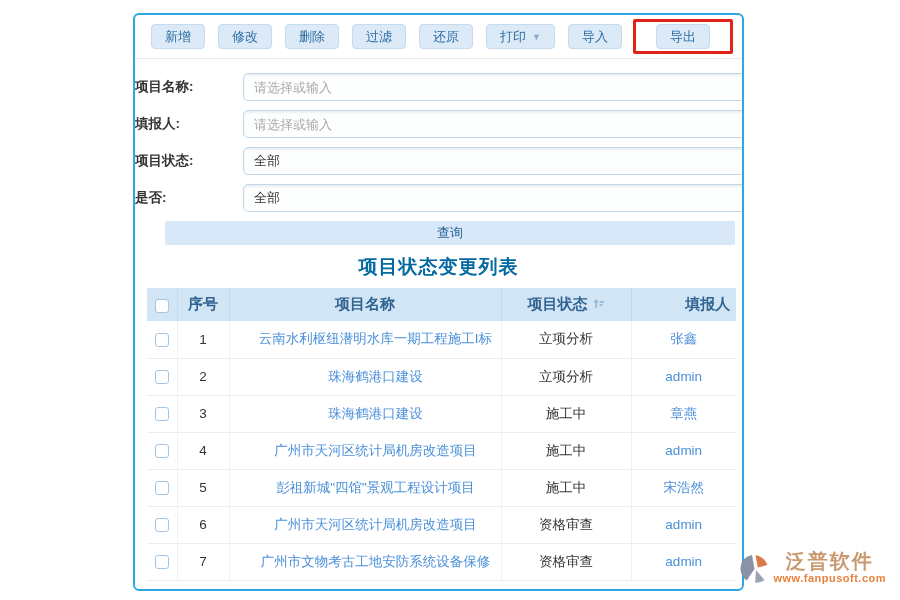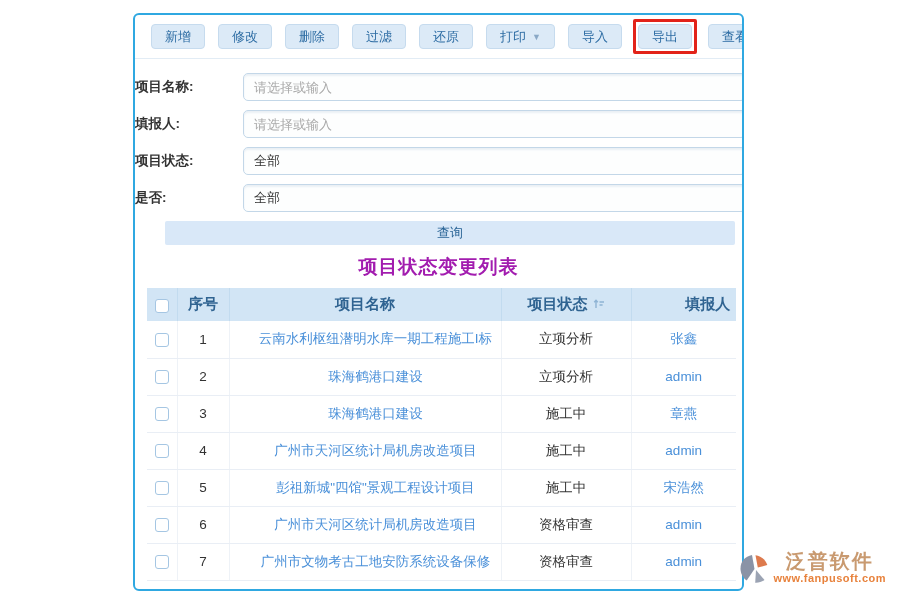--- a/index.html
+++ b/index.html
@@ -16,21 +16,21 @@
     height:44px; display:flex; align-items:center; padding:0 16px; gap:13px;
     border-bottom:1px solid #e2ecf5;
   }
   .tbtn {
     background:#dcEAf7; background:#dceaf7;
     border:1px solid #c6dbee; border-radius:4px;
     color:#2e6da4; font-size:13px; padding:5px 13px; cursor:pointer;
     font-family:inherit; white-space:nowrap; line-height:1;text-align:right;
   }
   .caret { display:inline-block; margin-left:6px; font-size:9px; color:#8aa8c6; vertical-align:middle; }
-  .export-wrap { border:3px solid #e2231a; border-radius:2px; padding:2px 2px; margin:-5px -2px; display:inline-flex; }
+  .export-wrap { border:3px solid #e2231a; border-radius:2px; padding:2px 20px; margin:-5px -2px; display:inline-flex; }
 
   
   .filters { padding-top:5px; }
   .filter-row { display:flex; align-items:center; height:28px; margin:9px 0; }
   .filter-label {
     width:108px; text-align:left; padding-right:7px; font-size:13.5px;
     color:#333; font-weight:600; flex:none;
   }
   .filter-input {
     flex:1; height:28px; border:1px solid #c3d7e8; border-radius:5px;
@@ -43,21 +43,21 @@
   
   .query-btn {
     display:flex; align-items:center; justify-content:center;
     margin:8px 7px 0 30px; height:24px;
     background:#d9e8f8; color:#2a6496; font-size:13px; border:none;
     border-radius:2px; cursor:pointer; width:calc(100% - 37px); font-family:inherit;
   }
 
   
   .list-title {
-    text-align:center; font-size:19px; font-weight:bold; color:#a21caf;
+    text-align:center; font-size:19px; font-weight:bold; color:#0369a1;
     margin:9px 0 8px; letter-spacing:1px;
   }
 
   
   table.grid {
     margin-left:12px; width:calc(100% - 18px);
     border-collapse:collapse; table-layout:fixed; font-size:13.5px;
   }
   .grid th {
     background:#d2e5f5; color:#2f6391; font-weight:600; height:33px;

